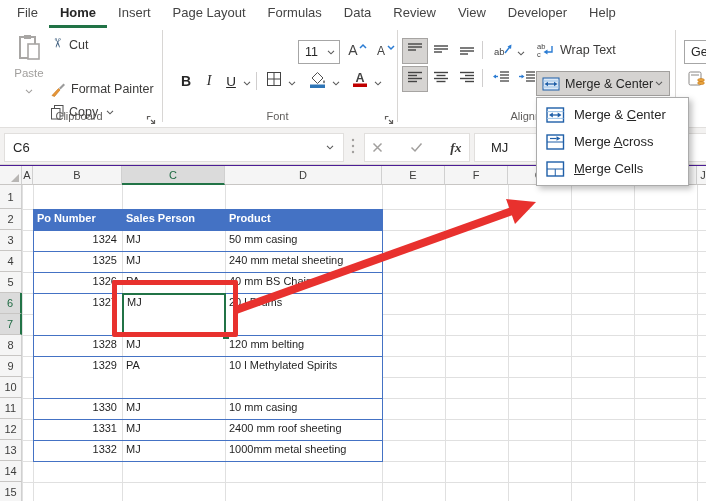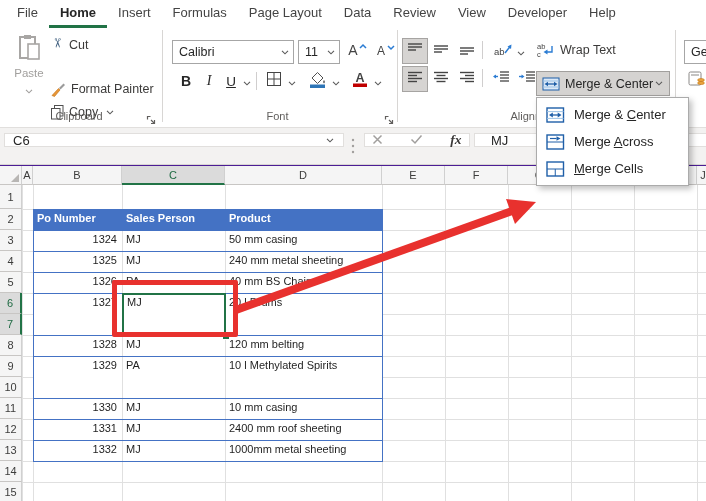--- a/index.html
+++ b/index.html
@@ -25,21 +25,21 @@
   .paste{color:#a19f9d;font-size:11.5px;display:flex;flex-direction:column;align-items:center;justify-content:space-between;}
   .blet{font-weight:bold;font-size:14px;color:#262626;}
   .ilet{font-style:italic;font-size:14px;font-family:"Liberation Serif",serif;color:#262626;}
   .ulet{text-decoration:underline;font-size:13.5px;color:#262626;}
   .launch{position:absolute;}
   
   .mergebtn{position:absolute;left:536px;top:43px;width:134px;height:25px;background:#d5d3d1;border:1px solid #a19f9d;
             display:flex;align-items:center;font-size:12.5px;color:#262626;box-sizing:border-box;}
   
   .fbar{position:absolute;top:128px;left:0;width:706px;height:37px;background:#f3f2f1;border-bottom:1px solid #d8d6d4;box-sizing:border-box;}
-  .fbox{position:absolute;top:5px;height:14px;background:#fff;border:1px solid #e1dfdd;box-sizing:border-box;display:flex;align-items:center;gap:12px;}
+  .fbox{position:absolute;top:5px;height:29px;background:#fff;border:1px solid #e1dfdd;box-sizing:border-box;display:flex;align-items:center;gap:12px;}
   .fxit{font-family:"Liberation Serif",serif;font-style:italic;font-weight:bold;font-size:13.5px;color:#3b3a39;}
   
   .sheet{position:absolute;top:166px;left:0;width:706px;height:335px;background:#fff;overflow:hidden;}
   .colhdr,.rowhdr{position:absolute;background:#f5f5f5;display:flex;align-items:center;justify-content:center;
         font-size:11px;color:#3c3c3b;box-sizing:border-box;border-right:1px solid #d0d0d0;border-bottom:1px solid #c8c6c4;}
   .colhdr.sel{background:#dbdbdb;border-bottom:2px solid #217346;color:#1f6b43;}
   .rowhdr.sel{background:#dbdbdb;border-right:2px solid #217346;color:#1f6b43;}
   .vline,.hline{position:absolute;background:#e0e0e0;}
   .cellTxt{position:absolute;font-size:11px;color:#1f1f1f;white-space:nowrap;}
   .blue{position:absolute;background:#4472c4;}
@@ -57,22 +57,22 @@
 </style>
 </head>
 <body>
 
 <div class="screen">
 
   <div class="tabs">
     <div class="tab">File</div>
     <div class="tab active">Home</div>
     <div class="tab">Insert</div>
+    <div class="tab">Page Layout</div>
     <div class="tab">Formulas</div>
-    <div class="tab">Page Layout</div>
     <div class="tab">Data</div>
     <div class="tab">Review</div>
     <div class="tab">View</div>
     <div class="tab">Developer</div>
     <div class="tab">Help</div>
   </div>
 
   <div class="ribbon">
 
     <div class="abs paste" style="left:10px;top:6px;width:38px;height:62px;">
@@ -118,28 +118,20 @@
           </svg>
         </span>
       <span>Format Painter</span>
     </div>
     <div class="gl" style="left:0;top:82px;width:158px;">Clipboard</div>
     <div class="launch" style="left:146px;top:83px;"><svg width="10" height="10" viewBox="0 0 10 10">
           <path d="M1.5 4.5 V1.5 H4.5 M5 5 L8.5 8.5 M8.5 5 V8.5 H5" fill="none" stroke="#605e5c" stroke-width="1.2"></path>
         </svg></div>
     <div class="vsep" style="left:162px;top:2px;height:92px;"></div>
 
-    <div class="combo" style="left:172px;top:12px;width:120px;height:22px;">
-      <span class="val">Calibri</span>
-      <span class="ca">
-          <svg width="8" height="5" viewBox="0 0 8 5">
-            <path d="M1 .8 4 3.8 7 .8" fill="none" stroke="#5a5a5a" stroke-width="1.1"></path>
-          </svg>
-        </span>
-    </div>
     <div class="combo" style="left:298px;top:12px;width:40px;height:22px;">
       <span class="val">11</span>
       <span class="ca">
           <svg width="8" height="5" viewBox="0 0 8 5">
             <path d="M1 .8 4 3.8 7 .8" fill="none" stroke="#5a5a5a" stroke-width="1.1"></path>
           </svg>
         </span>
     </div>
     <div class="sq" style="left:344px;top:12px;width:24px;height:22px;">
         <span><svg width="22" height="18" viewBox="0 0 22 18">

